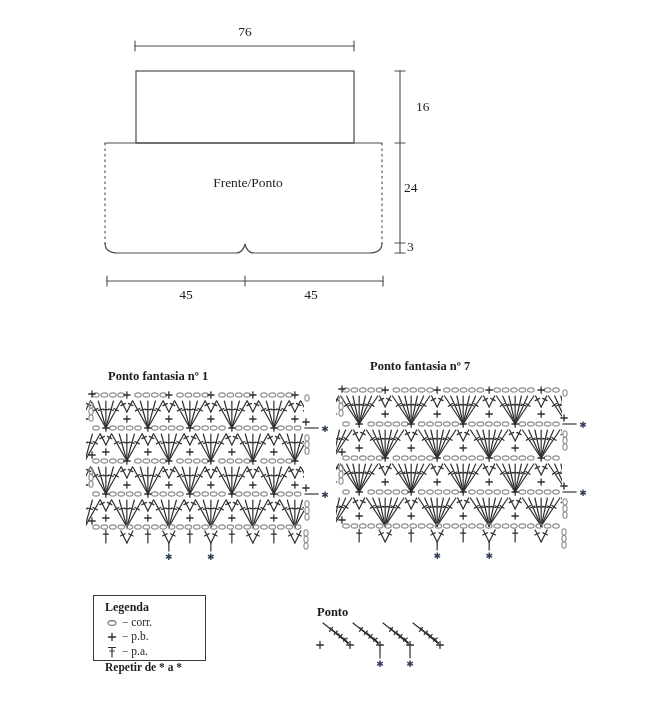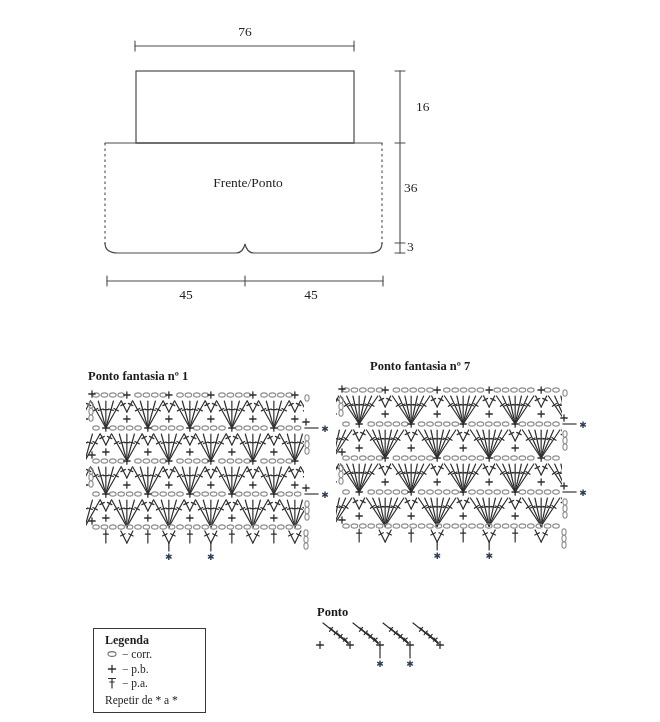--- a/index.html
+++ b/index.html
@@ -2,27 +2,27 @@
 <html><head>
 <meta charset="utf-8">
 <style>
   html,body{margin:0;padding:0;background:#fff;}
   .page{position:relative;width:660px;height:722px;background:#ffffff;overflow:hidden;
         font-family:"Liberation Serif",serif;color:#1e1e1e;border-radius:18px;}
   .abs{position:absolute;}
   .lbl{position:absolute;font-size:13.5px;line-height:14px;color:#222;}
   .ctr{text-align:center;}
   .title{position:absolute;font-weight:bold;font-size:12.5px;line-height:14px;color:#1a1a1a;}
-  .legend{position:absolute;left:93px;top:595px;width:113px;height:85px;
+  .legend{position:absolute;left:93px;top:595px;width:113px;height:66px;
           border:1.4px solid #3a3a3a;box-sizing:border-box;
-          padding:4px 4px 3px 11px;font-size:11.5px;line-height:14px;margin-top:33px;}
+          padding:4px 4px 3px 11px;font-size:11.5px;line-height:14px;}
   .legend-title{font-weight:bold;font-size:12px;}
-  .legend-row{display:flex;align-items:flex-start;height:14.5px;}
+  .legend-row{display:flex;align-items:flex-end;height:14.5px;}
   .legend-row svg{margin-right:2px;flex:0 0 auto;}
-  .legend-footer{font-weight:normal;margin-top:2px;font-size:11.5px;}
+  .legend-footer{font-weight:bold;margin-top:2px;font-size:11.5px;}
 </style>
 </head>
 <body>
 
 <div class="page">
 
   <svg id="schematic" class="abs" style="left:90px;top:25px" width="345" height="275" viewBox="0 0 345 275">
       <line x1="45" y1="21" x2="264" y2="21" stroke="#4c4c4c" stroke-width="1.1" stroke-linecap="round"></line>
       <line x1="45" y1="16" x2="45" y2="26" stroke="#4c4c4c" stroke-width="1.1" stroke-linecap="round"></line>
       <line x1="264" y1="16" x2="264" y2="26" stroke="#4c4c4c" stroke-width="1.1" stroke-linecap="round"></line>
@@ -37,27 +37,27 @@
       <line x1="305" y1="218" x2="315" y2="218" stroke="#4c4c4c" stroke-width="1.1" stroke-linecap="round"></line>
       <line x1="305" y1="228" x2="315" y2="228" stroke="#4c4c4c" stroke-width="1.1" stroke-linecap="round"></line>
       <line x1="17" y1="256" x2="293" y2="256" stroke="#4c4c4c" stroke-width="1.1" stroke-linecap="round"></line>
       <line x1="17" y1="251" x2="17" y2="261" stroke="#4c4c4c" stroke-width="1.1" stroke-linecap="round"></line>
       <line x1="155" y1="251" x2="155" y2="261" stroke="#4c4c4c" stroke-width="1.1" stroke-linecap="round"></line>
       <line x1="293" y1="251" x2="293" y2="261" stroke="#4c4c4c" stroke-width="1.1" stroke-linecap="round"></line>
     </svg>
 
   <div class="lbl ctr" style="left:225px;top:25px;width:40px">76</div>
   <div class="lbl" style="left:416px;top:100px">16</div>
-  <div class="lbl" style="left:404px;top:181px">36</div>
+  <div class="lbl" style="left:404px;top:181px">24</div>
   <div class="lbl" style="left:407px;top:240px">3</div>
   <div class="lbl ctr" style="left:166px;top:288px;width:40px">45</div>
   <div class="lbl ctr" style="left:291px;top:288px;width:40px">45</div>
   <div class="lbl ctr" style="left:196px;top:176px;width:104px">Frente/Ponto</div>
 
-  <div class="title" style="left:88px;top:369px">Ponto fantasia nº 1</div>
+  <div class="title" style="left:108px;top:369px">Ponto fantasia nº 1</div>
   <svg id="chart0" class="abs" style="left:86px;top:388px" width="250" height="180" viewBox="0 0 250 180">
       <clipPath id="cl_chart0">
         <rect x="0" y="0" width="218" height="180"></rect>
       </clipPath>
       <g clip-path="url(#cl_chart0)">
         <ellipse cx="10" cy="7" rx="3.3" ry="2.1" fill="none" stroke="#8f8f8f" stroke-width="1.1"></ellipse>
         <ellipse cx="18.4" cy="7" rx="3.3" ry="2.1" fill="none" stroke="#8f8f8f" stroke-width="1.1"></ellipse>
         <ellipse cx="26.799999999999997" cy="7" rx="3.3" ry="2.1" fill="none" stroke="#8f8f8f" stroke-width="1.1"></ellipse>
         <ellipse cx="35.199999999999996" cy="7" rx="3.3" ry="2.1" fill="none" stroke="#8f8f8f" stroke-width="1.1"></ellipse>
         <ellipse cx="51.99999999999999" cy="7" rx="3.3" ry="2.1" fill="none" stroke="#8f8f8f" stroke-width="1.1"></ellipse>

